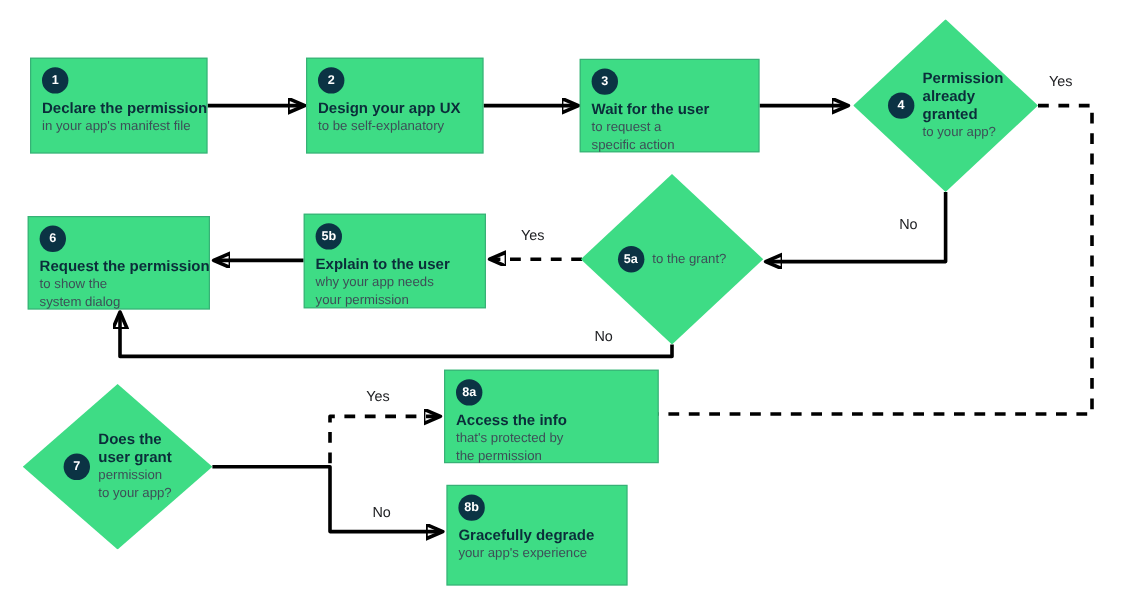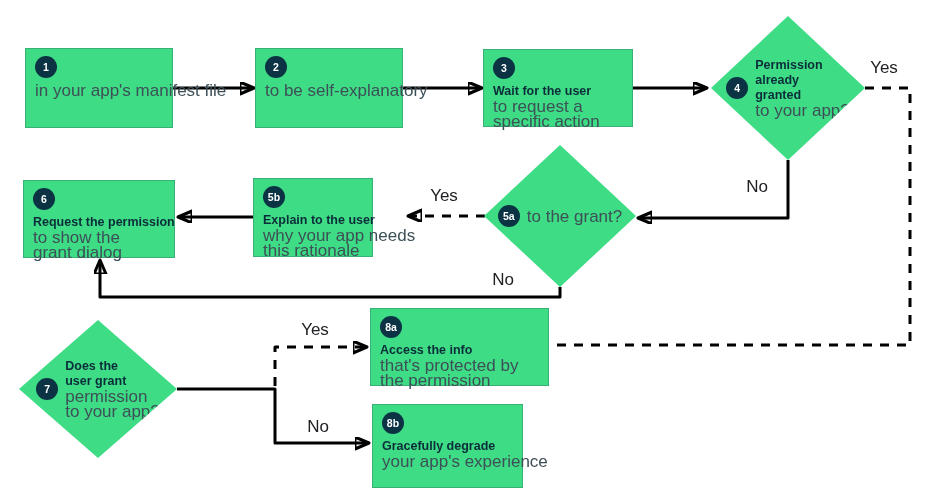--- a/index.html
+++ b/index.html
@@ -26,31 +26,31 @@
     clip-path:polygon(50% 0,100% 50%,50% 100%,0 50%);
     display:flex;align-items:center;justify-content:center;gap:7px;
   }
   .badge{
     width:22px;height:22px;border-radius:50%;background:var(--badge-fill);
     color:var(--badge-text);font-size:10.5px;font-weight:bold;line-height:22px;
     text-align:center;flex:0 0 auto;
   }
   .box .badge{margin-bottom:5px;}
   .title{font-size:12.5px;font-weight:bold;color:var(--title);line-height:15px;white-space:pre;}
-  .subtitle{font-size:17px;color:var(--subtitle);line-height:15px;white-space:pre;}
+  .subtitle{font-size:11px;color:var(--subtitle);line-height:15px;white-space:pre;}
   .edge-label{
-    position:absolute;width:44px;text-align:center;font-size:17px;color:var(--label);line-height:22px;
+    position:absolute;width:44px;text-align:center;font-size:12px;color:var(--label);line-height:22px;
   }
 
   
   #box1 {left:25px;  top:48px;  width:148px; height:80px;}
   #box2 {left:255px; top:48px;  width:148px; height:80px;}
   #box3 {left:483px; top:49px;  width:150px; height:78px;}
   #box6 {left:23px;  top:180px; width:152px; height:78px;}
-  #box5b{left:253px; top:178px; width:120px; height:79px;}
+  #box5b{left:253px; top:178px; width:152px; height:79px;}
   #box8a{left:370px; top:308px; width:179px; height:78px;}
   #box8b{left:372px; top:404px; width:151px; height:84px;}
   #d4   {left:711px; top:16px;  width:154px; height:144px;}
   #d5a  {left:484px; top:145px; width:152px; height:142px;}
   #d7   {left:19px;  top:320px; width:158px; height:138px;}
 
   #lbl-d4-yes {left:862px; top:57px;}
   #lbl-d4-no  {left:735px; top:176px;}
   #lbl-d5a-yes{left:422px; top:185px;}
   #lbl-d5a-no {left:481px; top:269px;}
@@ -75,25 +75,27 @@
     <path d="M788,160 V218 H640" marker-end="url(#arr)"></path>
     <path d="M485,216 H410" class="dashed" marker-end="url(#arr)"></path>
     <path d="M253,217 H180" marker-end="url(#arr)"></path>
     <path d="M560,287 V297 H100 V262" marker-end="url(#arr)"></path>
     <path d="M177,389 H275 V443 H367" marker-end="url(#arr)"></path>
     <path d="M275,386 V347 H365" class="dashed" marker-end="url(#arr)"></path>
   </svg>
 
   <div id="box1" class="node box">
     <div class="badge">1</div>
+    <div class="title">Declare the permission</div>
     <div class="subtitle">in your app's manifest file</div>
   </div>
 
   <div id="box2" class="node box">
     <div class="badge">2</div>
+    <div class="title">Design your app UX</div>
     <div class="subtitle">to be self-explanatory</div>
   </div>
 
   <div id="box3" class="node box">
     <div class="badge">3</div>
     <div class="title">Wait for the user</div>
     <div class="subtitle">to request a
 specific action</div>
   </div>
 
@@ -104,28 +106,28 @@
 already
 granted</div>
       <div class="subtitle">to your app?</div>
     </div>
   </div>
 
   <div id="box6" class="node box">
     <div class="badge">6</div>
     <div class="title">Request the permission</div>
     <div class="subtitle">to show the
-grant dialog</div>
+system dialog</div>
   </div>
 
   <div id="box5b" class="node box">
     <div class="badge">5b</div>
     <div class="title">Explain to the user</div>
     <div class="subtitle">why your app needs
-this rationale</div>
+your permission</div>
   </div>
 
   <div id="d5a" class="node diamond">
     <div class="badge">5a</div>
     <div>
       <div class="subtitle">to the grant?</div>
     </div>
   </div>
 
   <div id="d7" class="node diamond">

